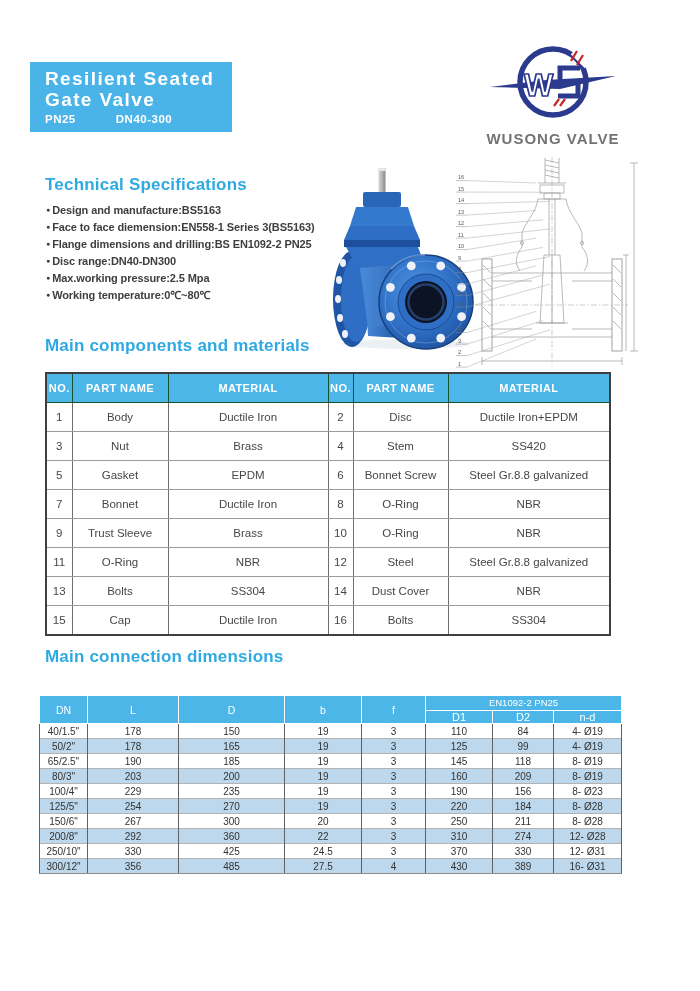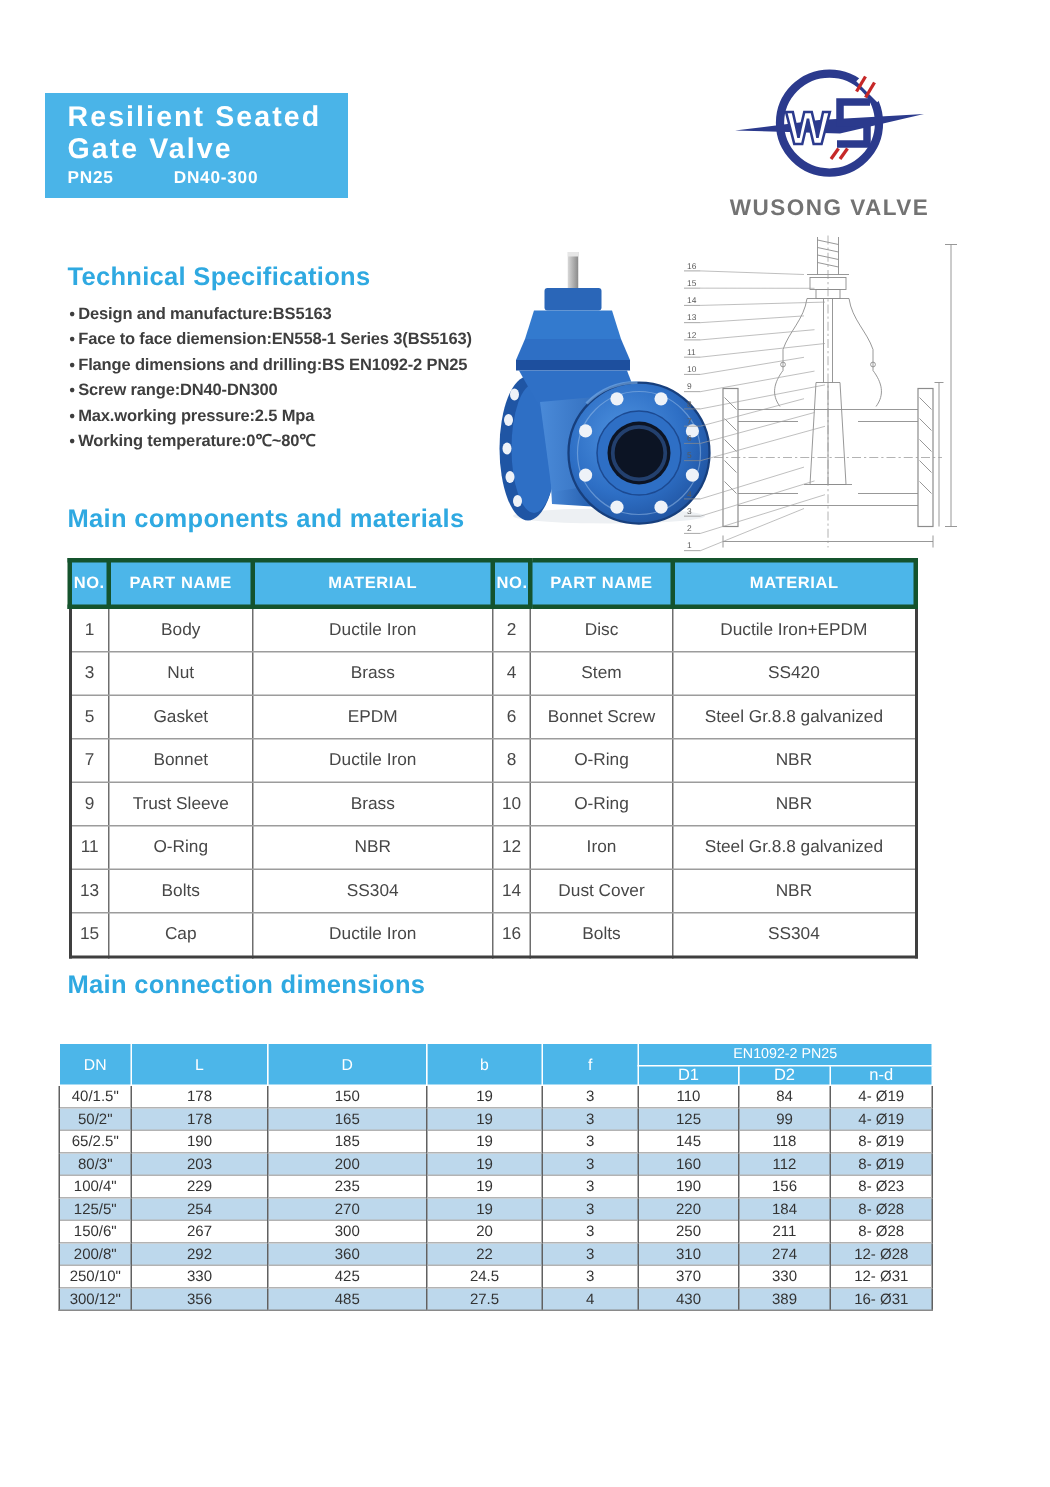--- a/index.html
+++ b/index.html
@@ -32,21 +32,21 @@
   .valve-photo{position:absolute;left:316px;top:166px;width:170px;height:185px;}
   .valve-drawing{position:absolute;left:452px;top:155px;width:192px;height:215px;}
   .callout-num{font-size:5.6px;fill:#5a5a5a;font-family:"Liberation Sans",sans-serif;}
   .callout-under{stroke:#8a8a8a;stroke-width:.5;}
   .callout-leader{stroke:#9f9f9f;stroke-width:.45;}
 
   
   #components-table{position:absolute;left:45px;top:372px;width:564px;border-collapse:collapse;
                     table-layout:fixed;font-size:11.5px;color:#474747;border:2px solid #3f3f3f;}
   #components-table th{background:#4cb6e9;color:#fff;font-weight:bold;font-size:11px;height:26px;
-                       border:3px solid #14532d;letter-spacing:.4px;}
+                       border:1px solid #14532d;letter-spacing:.4px;}
   #components-table td{height:26px;text-align:center;background:#fff;
                        border-left:1px solid #6e6e6e;border-right:1px solid #6e6e6e;
                        border-top:1px solid #9c9c9c;border-bottom:1px solid #9c9c9c;}
 
   
   #dims-table{position:absolute;left:39px;top:695px;width:582px;border-collapse:collapse;
               table-layout:fixed;font-size:10px;color:#333;}
   #dims-table th{background:#4cb6e9;color:#fff;border:1px solid #ffffff;font-weight:normal;padding:0;}
   #dims-table .dh-main{font-size:10.5px;height:27px;}
   #dims-table .dh-group{font-size:9.5px;height:13px;margin-top:48px;}
@@ -84,21 +84,21 @@
       <line x1="77" y1="61" x2="72" y2="68" stroke="#c62828" stroke-width="2.2"></line>
     </svg>
   </div>
   <div class="brand-name">WUSONG VALVE</div>
 
   <h2 class="sec" id="sec-specs">Technical Specifications</h2>
   <div class="spec-list">
       <div class="spec-item">Design and manufacture:BS5163</div>
       <div class="spec-item">Face to face diemension:EN558-1 Series 3(BS5163)</div>
       <div class="spec-item">Flange dimensions and drilling:BS EN1092-2 PN25</div>
-      <div class="spec-item">Screw range:DN40-DN300</div>
+      <div class="spec-item">Disc range:DN40-DN300</div>
       <div class="spec-item">Max.working pressure:2.5 Mpa</div>
       <div class="spec-item">Working temperature:0℃~80℃</div>
     </div>
 
   <div class="valve-photo">
     <svg width="170" height="185" viewBox="0 0 170 185">
       <defs>
         <linearGradient id="vg1" x1="0" y1="0" x2="1" y2="0">
           <stop offset="0" stop-color="#4a8ad8"></stop>
             <stop offset="1" stop-color="#2058a8"></stop>
@@ -293,21 +293,21 @@
           <td>Brass</td>
           <td>10</td>
           <td>O-Ring</td>
           <td>NBR</td>
         </tr>
         <tr>
           <td>11</td>
           <td>O-Ring</td>
           <td>NBR</td>
           <td>12</td>
-          <td>Iron</td>
+          <td>Steel</td>
           <td>Steel Gr.8.8 galvanized</td>
         </tr>
         <tr>
           <td>13</td>
           <td>Bolts</td>
           <td>SS304</td>
           <td>14</td>
           <td>Dust Cover</td>
           <td>NBR</td>
         </tr>
@@ -380,21 +380,21 @@
           <td>118</td>
           <td>8- Ø19</td>
         </tr>
         <tr class="alt">
           <td>80/3"</td>
           <td>203</td>
           <td>200</td>
           <td>19</td>
           <td>3</td>
           <td>160</td>
-          <td>112</td>
+          <td>209</td>
           <td>8- Ø19</td>
         </tr>
         <tr>
           <td>100/4"</td>
           <td>229</td>
           <td>235</td>
           <td>19</td>
           <td>3</td>
           <td>190</td>
           <td>156</td>

